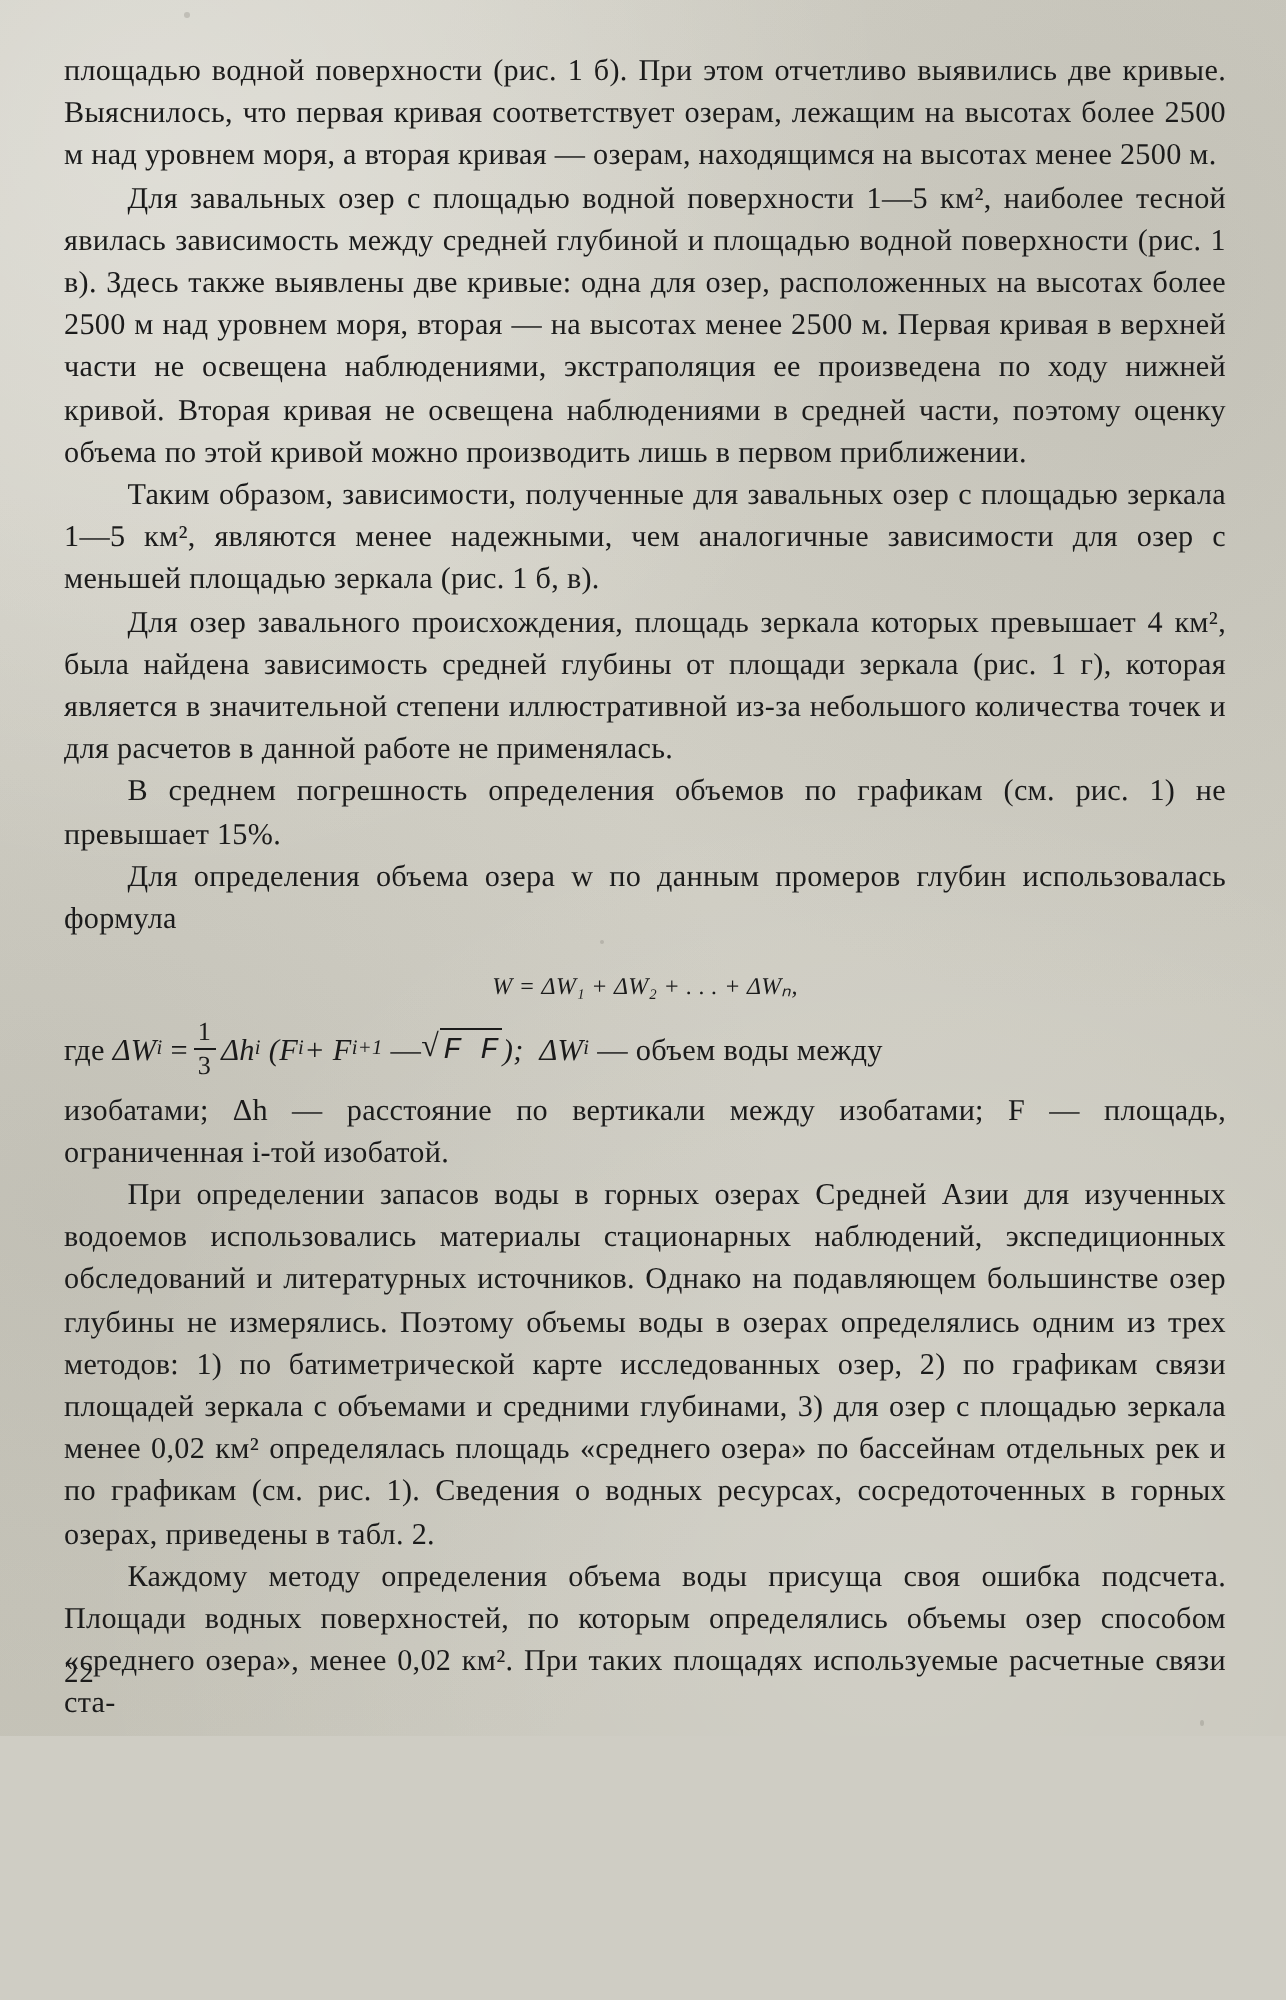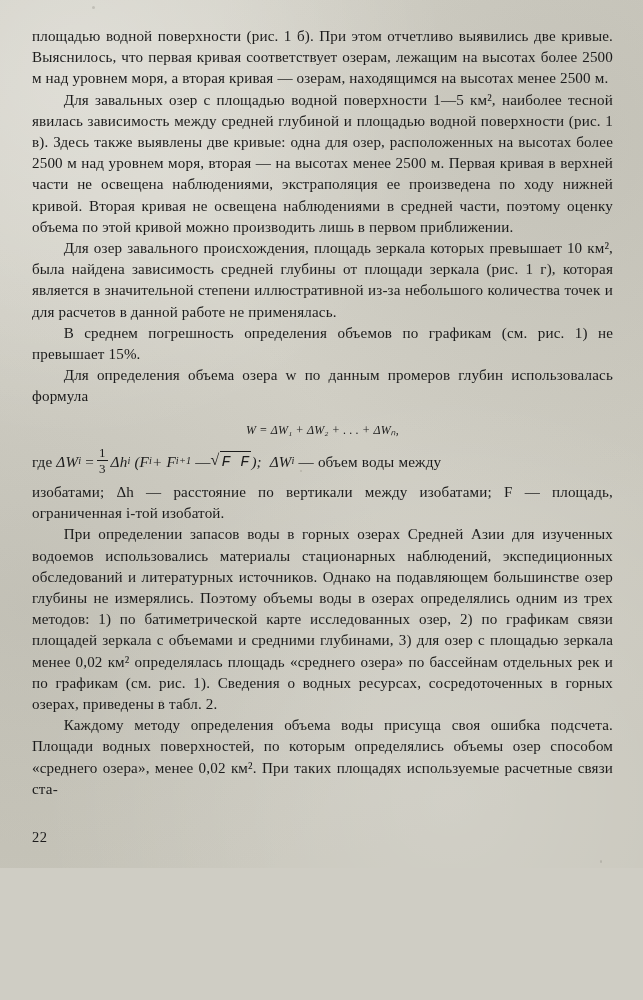--- a/index.html
+++ b/index.html
@@ -141,21 +141,22 @@
   <span class="speck" style="left:92px; top:6px; width:3px; height:3px;"></span>
   <span class="speck" style="left:540px; top:120px; width:2px; height:2px;"></span>
   <span class="speck" style="left:300px; top:470px; width:2px; height:2px;"></span>
   <span class="speck" style="left:160px; top:700px; width:3px; height:2px;"></span>
   <span class="speck" style="left:600px; top:860px; width:2px; height:3px;"></span>
 
   <div id="text-column">
 
     <p class="para noindent">площадью водной поверхности (рис. 1 б). При этом отчетливо выявились две кривые. Выяснилось, что первая кривая соответствует озерам, лежащим на высотах более 2500 м над уровнем моря, а вторая кривая — озерам, находящимся на высотах менее 2500 м.</p>
     <p class="para">Для завальных озер с площадью водной поверхности 1—5 км², наиболее тесной явилась зависимость между средней глубиной и площадью водной поверхности (рис. 1 в). Здесь также выявлены две кривые: одна для озер, расположенных на высотах более 2500 м над уровнем моря, вторая — на высотах менее 2500 м. Первая кривая в верхней части не освещена наблюдениями, экстраполяция ее произведена по ходу нижней кривой. Вторая кривая не освещена наблюдениями в средней части, поэтому оценку объема по этой кривой можно производить лишь в первом приближении.</p>
-    <p class="para">Для озер завального происхождения, площадь зеркала которых превышает 10 км², была найдена зависимость средней глубины от площади зеркала (рис. 1 г), которая является в значительной степени иллюстративной из-за небольшого количества точек и для расчетов в данной работе не применялась.</p>
+    <p class="para">Таким образом, зависимости, полученные для завальных озер с площадью зеркала 1—5 км², являются менее надежными, чем аналогичные зависимости для озер с меньшей площадью зеркала (рис. 1 б, в).</p>
+    <p class="para">Для озер завального происхождения, площадь зеркала которых превышает 4 км², была найдена зависимость средней глубины от площади зеркала (рис. 1 г), которая является в значительной степени иллюстративной из-за небольшого количества точек и для расчетов в данной работе не применялась.</p>
     <p class="para">В среднем погрешность определения объемов по графикам (см. рис. 1) не превышает 15%.</p>
     <p class="para">Для определения объема озера w по данным промеров глубин использовалась формула</p>
 
     <div class="formula-block">W = ΔW₁ + ΔW₂ + . . . + ΔWₙ,</div>
 
     <div class="formula-line2">
       <span>где</span>
       <span>&nbsp;</span>
       <span class="ital">ΔW</span>
         <span class="sub ital">i</span>

